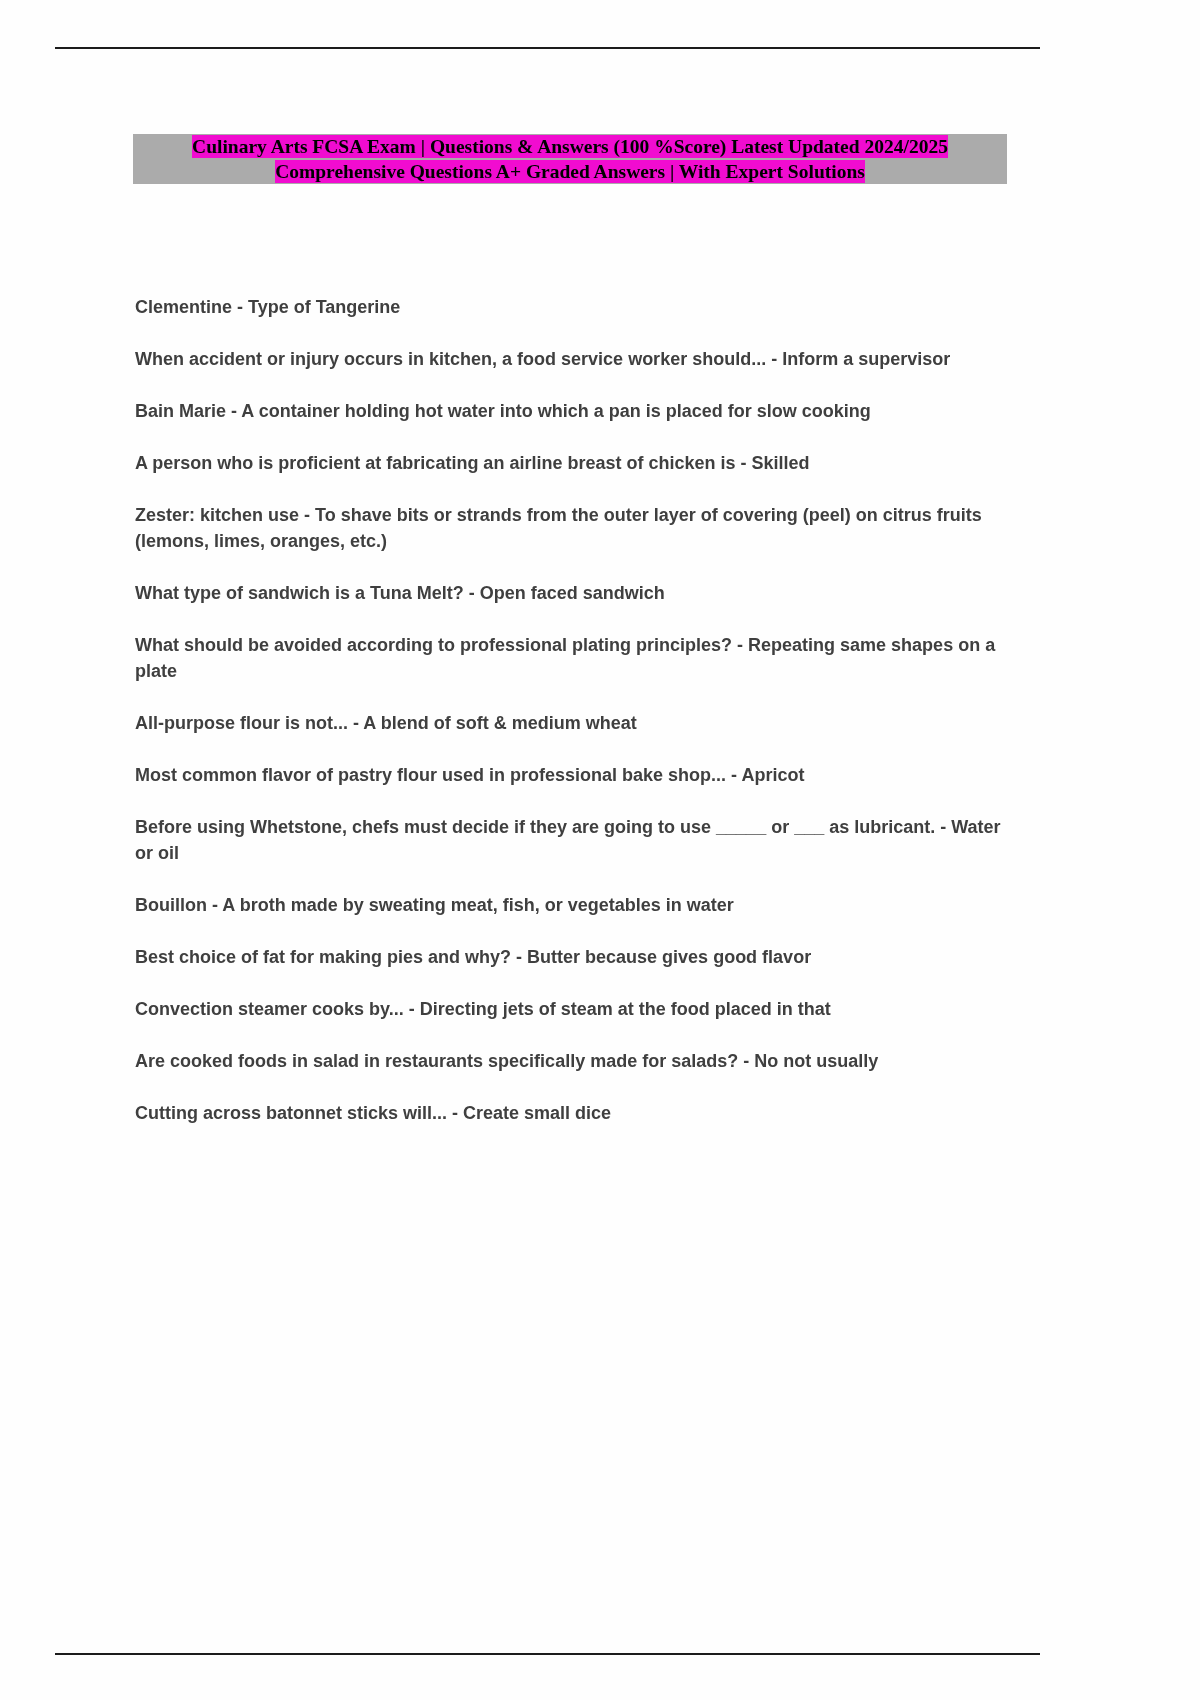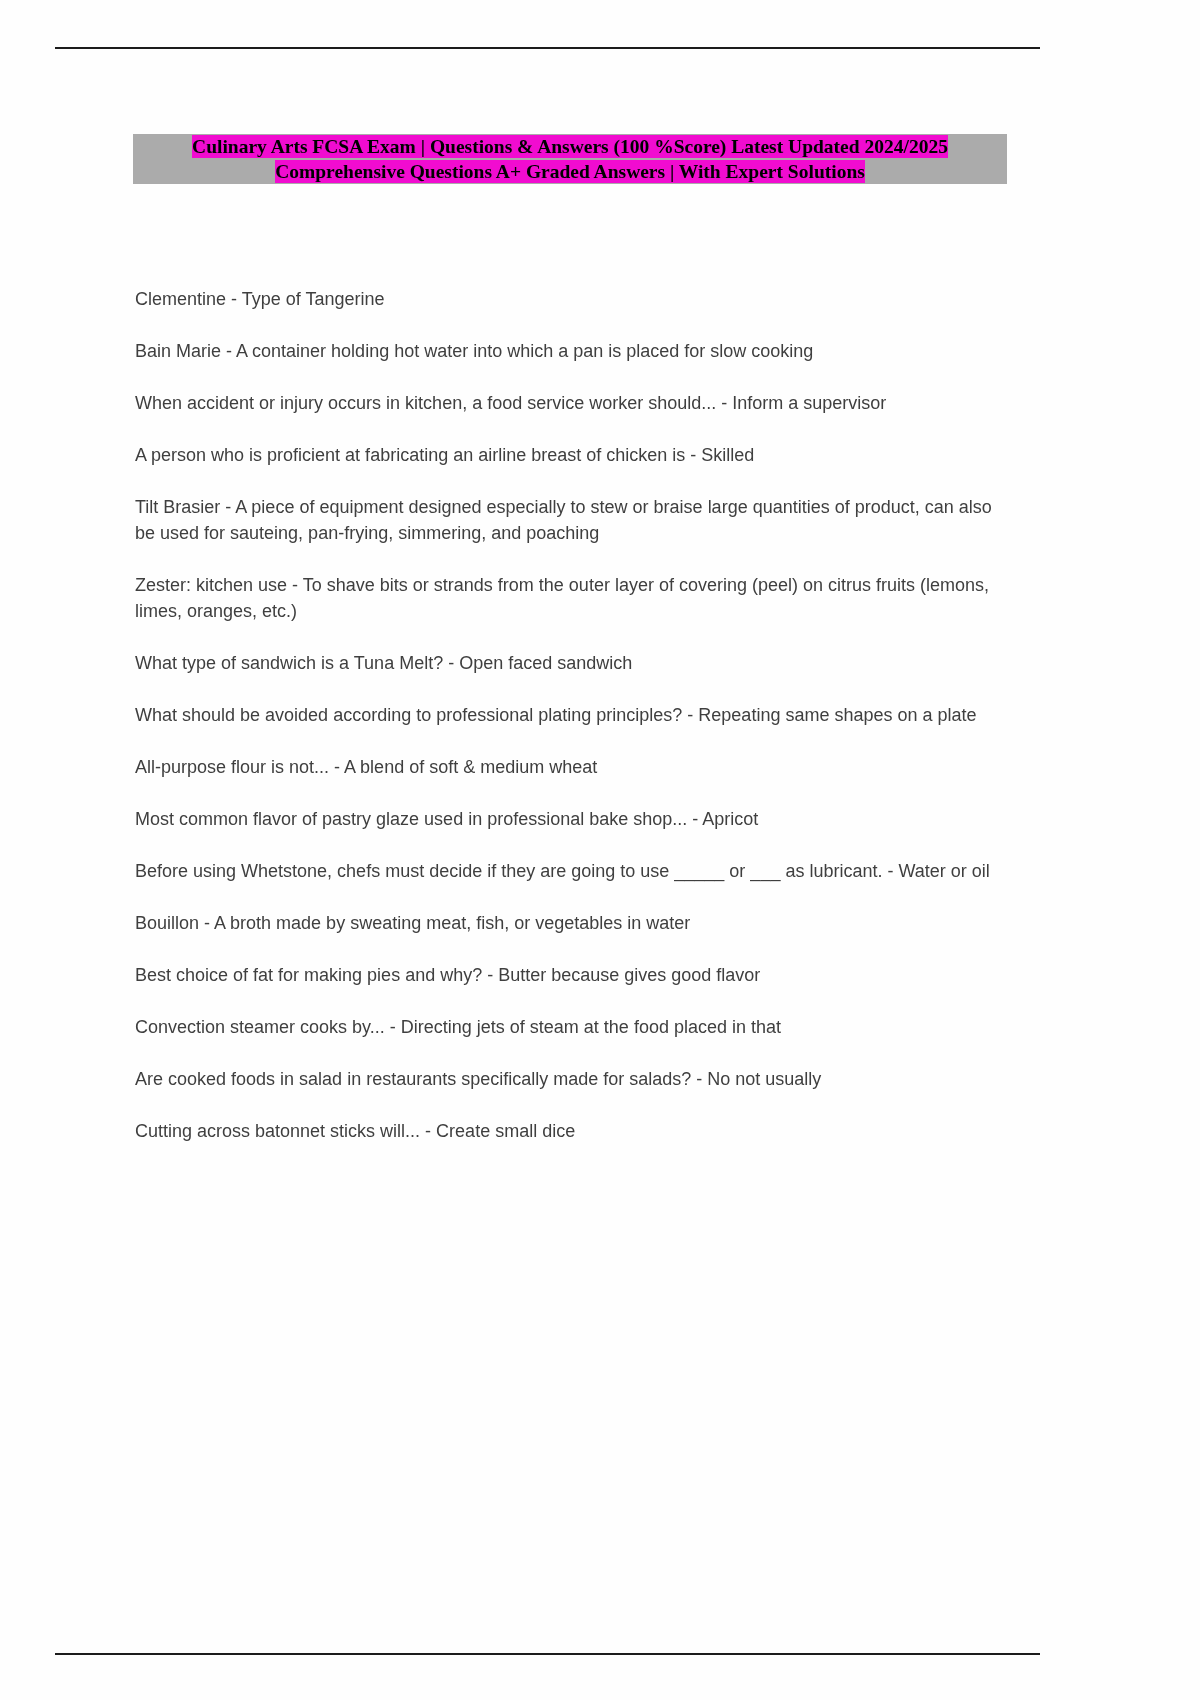--- a/index.html
+++ b/index.html
@@ -43,55 +43,55 @@
     background: var(--highlight-color, #f10cd0);
     display: inline;
     padding: 1px 0;
   }
   .title-line {
     display: block;
   }
 
   .content {
     position: absolute;
-    top: 286px;
+    top: 294px;
     left: 135px;
     width: 872px;
     color: #3f3f3f;
     font-size: 18px;
     line-height: 26px;
+    font-weight: bold;
   }
   .content p.qa {
     margin: 0 0 26px 0;
     padding: 0;
   }
 </style>
 </head>
 <body>
 
 <div class="page">
 
   <div class="rule top"></div>
 
   <header class="title-bar">
     <span class="title-line"><span class="hl">Culinary Arts FCSA Exam | Questions &amp; Answers (100 %Score) Latest Updated 2024/2025</span></span>
     <span class="title-line"><span class="hl">Comprehensive Questions A+ Graded Answers | With Expert Solutions</span></span>
   </header>
 
   <main class="content">
       <p class="qa">Clementine - Type of Tangerine</p>
+      <p class="qa">When accident or injury occurs in kitchen, a food service worker should... - Inform a supervisor</p>
       <p class="qa">Bain Marie - A container holding hot water into which a pan is placed for slow cooking</p>
-      <p class="qa">When accident or injury occurs in kitchen, a food service worker should... - Inform a supervisor</p>
       <p class="qa">A person who is proficient at fabricating an airline breast of chicken is - Skilled</p>
-      <p class="qa">Tilt Brasier - A piece of equipment designed especially to stew or braise large quantities of product, can also be used for sauteing, pan-frying, simmering, and poaching</p>
       <p class="qa">Zester: kitchen use - To shave bits or strands from the outer layer of covering (peel) on citrus fruits (lemons, limes, oranges, etc.)</p>
       <p class="qa">What type of sandwich is a Tuna Melt? - Open faced sandwich</p>
       <p class="qa">What should be avoided according to professional plating principles? - Repeating same shapes on a plate</p>
       <p class="qa">All-purpose flour is not... - A blend of soft &amp; medium wheat</p>
-      <p class="qa">Most common flavor of pastry glaze used in professional bake shop... - Apricot</p>
+      <p class="qa">Most common flavor of pastry flour used in professional bake shop... - Apricot</p>
       <p class="qa">Before using Whetstone, chefs must decide if they are going to use _____ or ___ as lubricant. - Water or oil</p>
       <p class="qa">Bouillon - A broth made by sweating meat, fish, or vegetables in water</p>
       <p class="qa">Best choice of fat for making pies and why? - Butter because gives good flavor</p>
       <p class="qa">Convection steamer cooks by... - Directing jets of steam at the food placed in that</p>
       <p class="qa">Are cooked foods in salad in restaurants specifically made for salads? - No not usually</p>
       <p class="qa">Cutting across batonnet sticks will... - Create small dice</p>
     </main>
 
   <div class="rule bottom"></div>
 

